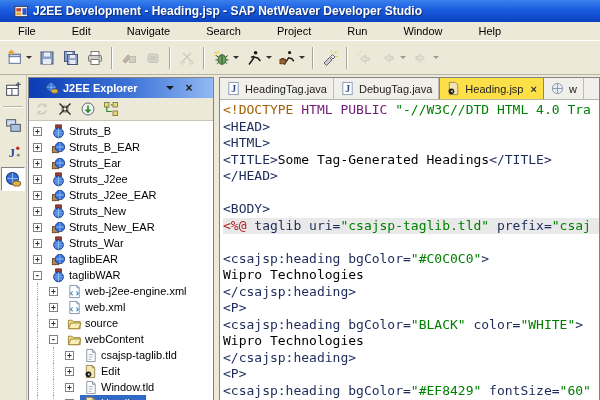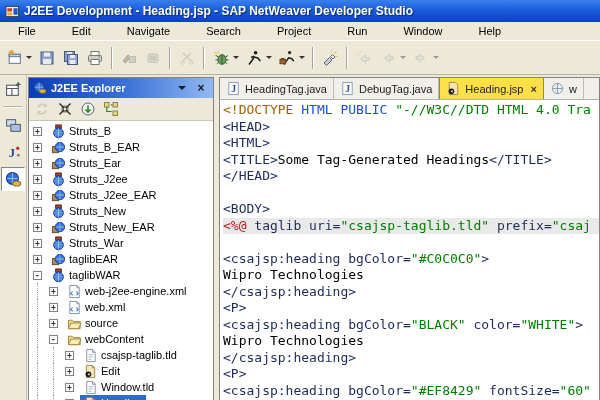--- a/index.html
+++ b/index.html
@@ -3,21 +3,21 @@
 <meta charset="utf-8">
 <style>
   html,body{margin:0;padding:0}
   body{width:600px;height:400px;overflow:hidden;background:#ECE9D8;
        font-family:"Liberation Sans",sans-serif;font-size:11px;color:#000;position:relative}
   svg{display:block}
   .ic{display:flex;align-items:center;justify-content:center}
 
   
   .titlebar{height:22px;background:linear-gradient(180deg,#3A80EC 0%,#1A5CE0 45%,#0B42BE 100%);
-            display:flex;align-items:center;gap:4px;padding:0 5px;color:#fff;font-weight:bold;
+            display:flex;align-items:center;gap:4px;padding:0 14px;color:#fff;font-weight:bold;
             font-size:12px;text-shadow:1px 1px 1px #0a2a6a}
   
   .menubar{height:18px;display:flex;align-items:center;background:#ECE9D8;border-bottom:1px solid #FFFFFF}
   .menu-item{padding:1px 18px;cursor:default}
   
   .toolbar{height:33px;display:flex;align-items:center;background:#ECE9D8;
            border-bottom:1px solid #B8B4A2;padding:0 2px}
   .tb-group{display:flex;align-items:center}
   .tb-sep{width:1px;height:22px;background:#A8A49A;border-right:1px solid #fff;margin:0 4px}
   .tb-btn{width:24px;height:24px;display:flex;align-items:center;justify-content:center}
@@ -31,21 +31,21 @@
   .persp-bar{width:26px;background:#ECE9D8;border-right:1px solid #C8C4B8;display:flex;
              flex-direction:column;align-items:center;padding-top:2px}
   .persp-item{width:22px;height:22px;display:flex;align-items:center;justify-content:center;
               border:1px solid transparent;margin-bottom:3px}
   .persp-item.active{background:#fff;border-color:#848284 #FFFFFF #FFFFFF #848284}
   .persp-div{width:20px;height:1px;background:#B8B4A2;border-bottom:1px solid #fff;margin:2px 0 5px}
 
   .explorer{width:186px;display:flex;flex-direction:column;border:1px solid #848284;
             margin:2px 0 0 1px;background:#fff;box-sizing:border-box}
   .view-title{height:20px;flex:0 0 20px;background:linear-gradient(90deg,#0A3CB4 0%,#3E74D8 55%,#93B9F2 100%);
-              display:flex;align-items:center;gap:4px;padding:0 4px;color:#fff}
+              display:flex;align-items:center;gap:4px;padding:0 16px;color:#fff}
   .view-title-text{flex:1;font-size:11px;font-weight:bold;white-space:nowrap;overflow:hidden}
   .view-menu-btn{width:14px;height:14px;display:flex;align-items:center;justify-content:center}
   .vm-caret{width:0;height:0;border-left:4px solid transparent;border-right:4px solid transparent;
             border-top:4px solid #1a1a1a}
   .view-close-btn{width:16px;height:16px;color:#1a1a1a;font-weight:bold;font-size:12px;
                   display:flex;align-items:center;justify-content:center}
   .view-toolbar{height:22px;flex:0 0 22px;background:#ECE9D8;border-bottom:1px solid #C8C4B8;
                 display:flex;align-items:center;gap:3px;padding:0 3px}
   .vt-btn{width:20px;height:20px;display:flex;align-items:center;justify-content:center}
   .vt-btn.disabled{opacity:.5;filter:grayscale(60%)}
@@ -70,21 +70,21 @@
            overflow:hidden}
   .tab{display:flex;align-items:center;gap:4px;padding:0 6px;border-right:1px solid #C0BCB0;color:#222}
   .tab.active{background:#fde047;border-left:1px solid #848284;border-right:1px solid #848284}
   .tab-close{margin-left:3px;font-weight:bold;font-size:11px;color:#333}
   .code{flex:1;background:#fff;font-family:"DejaVu Sans Mono",monospace;font-size:13px;
         overflow:hidden;padding:2px 0 0 3px}
   .code-line{height:16.5px;line-height:16.5px;white-space:pre}
   .code-line.directive{background:#E9E9E9}
   .c-tag{color:#1C2B5A}
   .c-doctype{color:#a16207}
-  .c-kw{color:#1d4ed8}
+  .c-kw{color:#701a75}
   .c-str{color:#008000}
   .c-text{color:#000}
   .c-jsp{color:#B22222}
 </style>
 </head>
 <body>
 
 <div class="titlebar">
   <span class="ic">
     <svg width="15" height="15" viewBox="0 0 16 16">

